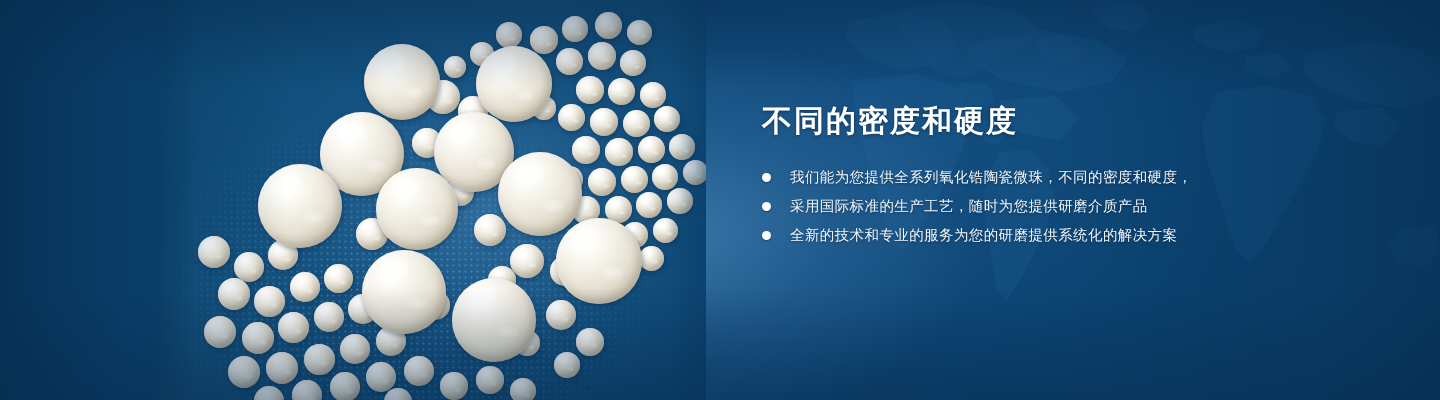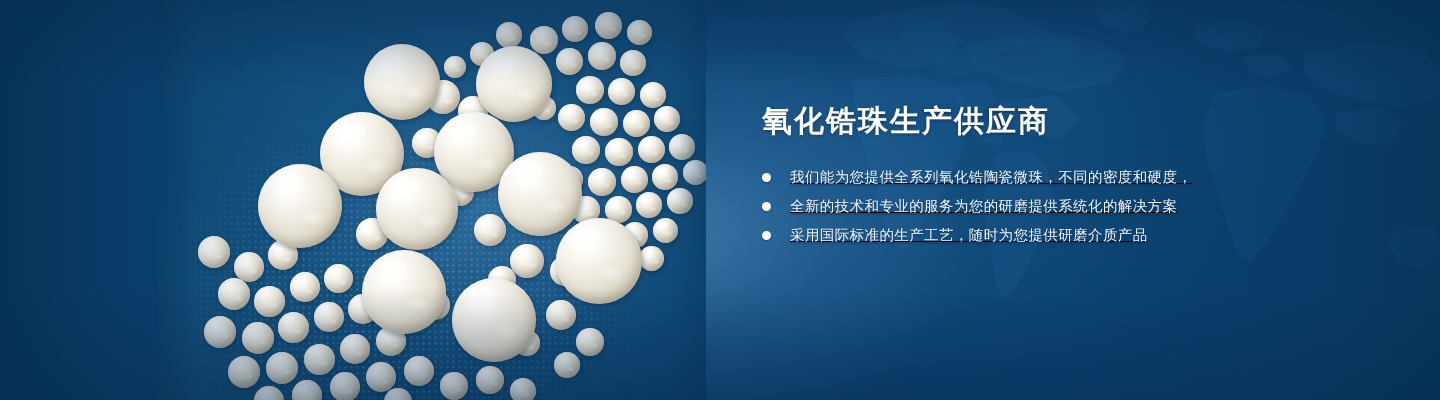--- a/index.html
+++ b/index.html
@@ -158,21 +158,21 @@
   .headline {
     color: #ffffff;
     font-size: 30px;
     font-weight: 700;
     letter-spacing: 2px;
     line-height: 1.15;
     margin: 0 0 26px 0;
     text-shadow: 0 1px 3px rgba(3,28,52,0.55);
     white-space: nowrap;
   }
-  .points { list-style: none; margin: 0; padding: 0; text-decoration: underline; }
+  .points { list-style: none; margin: 0; padding: 0; }
   .point {
     position: relative;
     padding-left: 28px;
     color: #f2f6fa;
     font-size: 14.5px;
     line-height: 24px;
     letter-spacing: 0.4px;
     margin-bottom: 5px;
     text-shadow: 0 1px 2px rgba(3,28,52,0.5);
   }
@@ -335,31 +335,31 @@
       <span class="bead" style="left:204px;top:250px;width:84px;height:84px;"></span>
       <span class="bead" style="left:294px;top:278px;width:84px;height:84px;"></span>
     </div>
 
     <div class="photo-edge"></div>
   </div>
 
   <div class="bg-vignette"></div>
 
   <div class="copy">
-    <h1 class="headline">氧化锆珠生产供应商</h1>
+    <h1 class="headline">不同的密度和硬度</h1>
 
     <ul class="points">
       <li class="point">
         <span class="dot"></span>
         <span class="point-line">我们能为您提供全系列氧化锆陶瓷微珠，不同的密度和硬度，</span>
       </li>
       <li class="point">
         <span class="dot"></span>
-        <span class="point-line">全新的技术和专业的服务为您的研磨提供系统化的解决方案</span>
+        <span class="point-line">采用国际标准的生产工艺，随时为您提供研磨介质产品</span>
       </li>
       <li class="point">
         <span class="dot"></span>
-        <span class="point-line">采用国际标准的生产工艺，随时为您提供研磨介质产品</span>
+        <span class="point-line">全新的技术和专业的服务为您的研磨提供系统化的解决方案</span>
       </li>
     </ul>
   </div>
 
 </div>
 
 </body></html>

